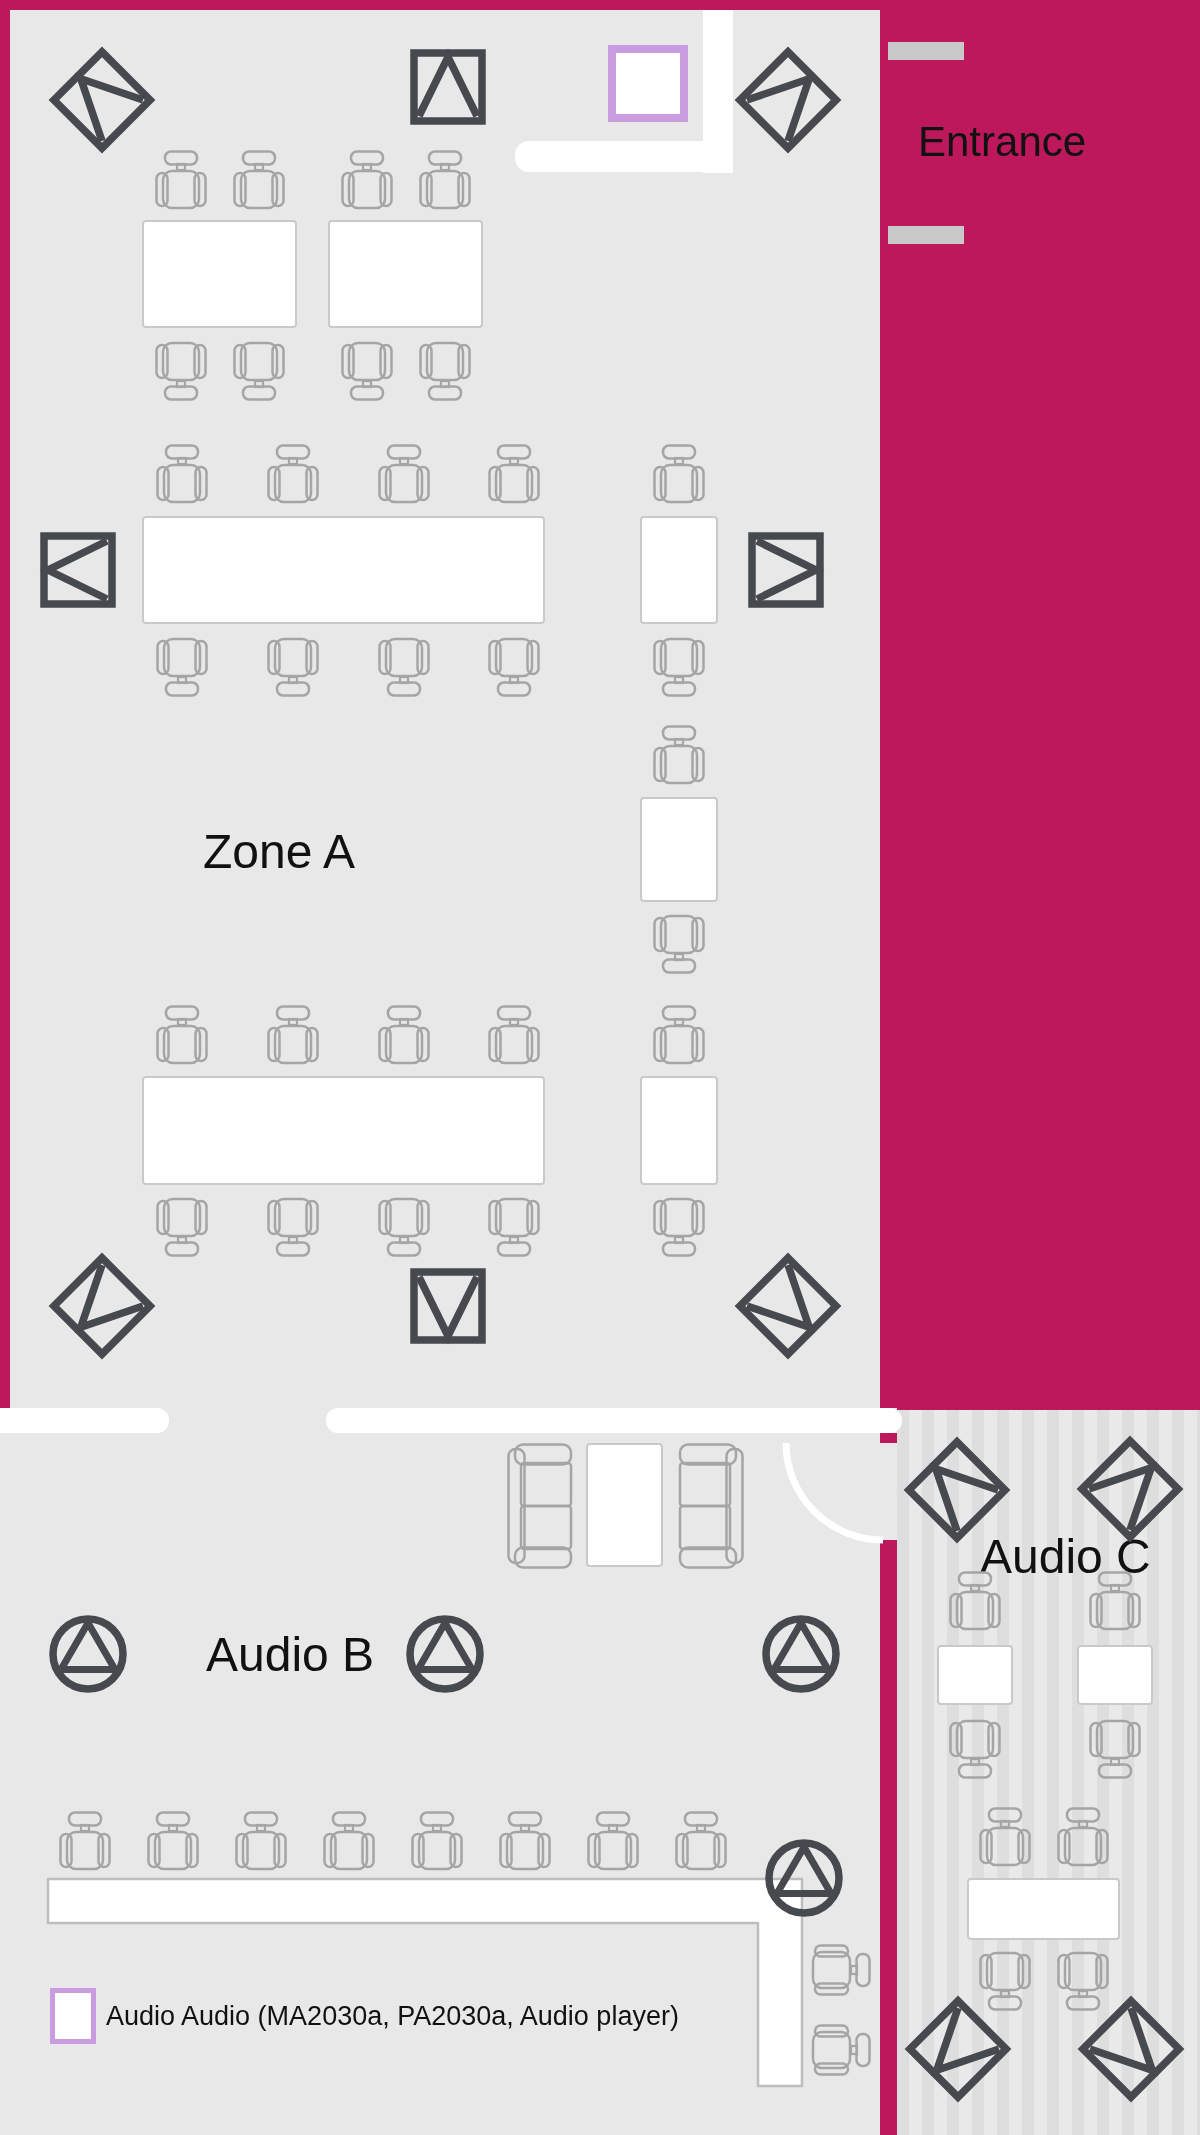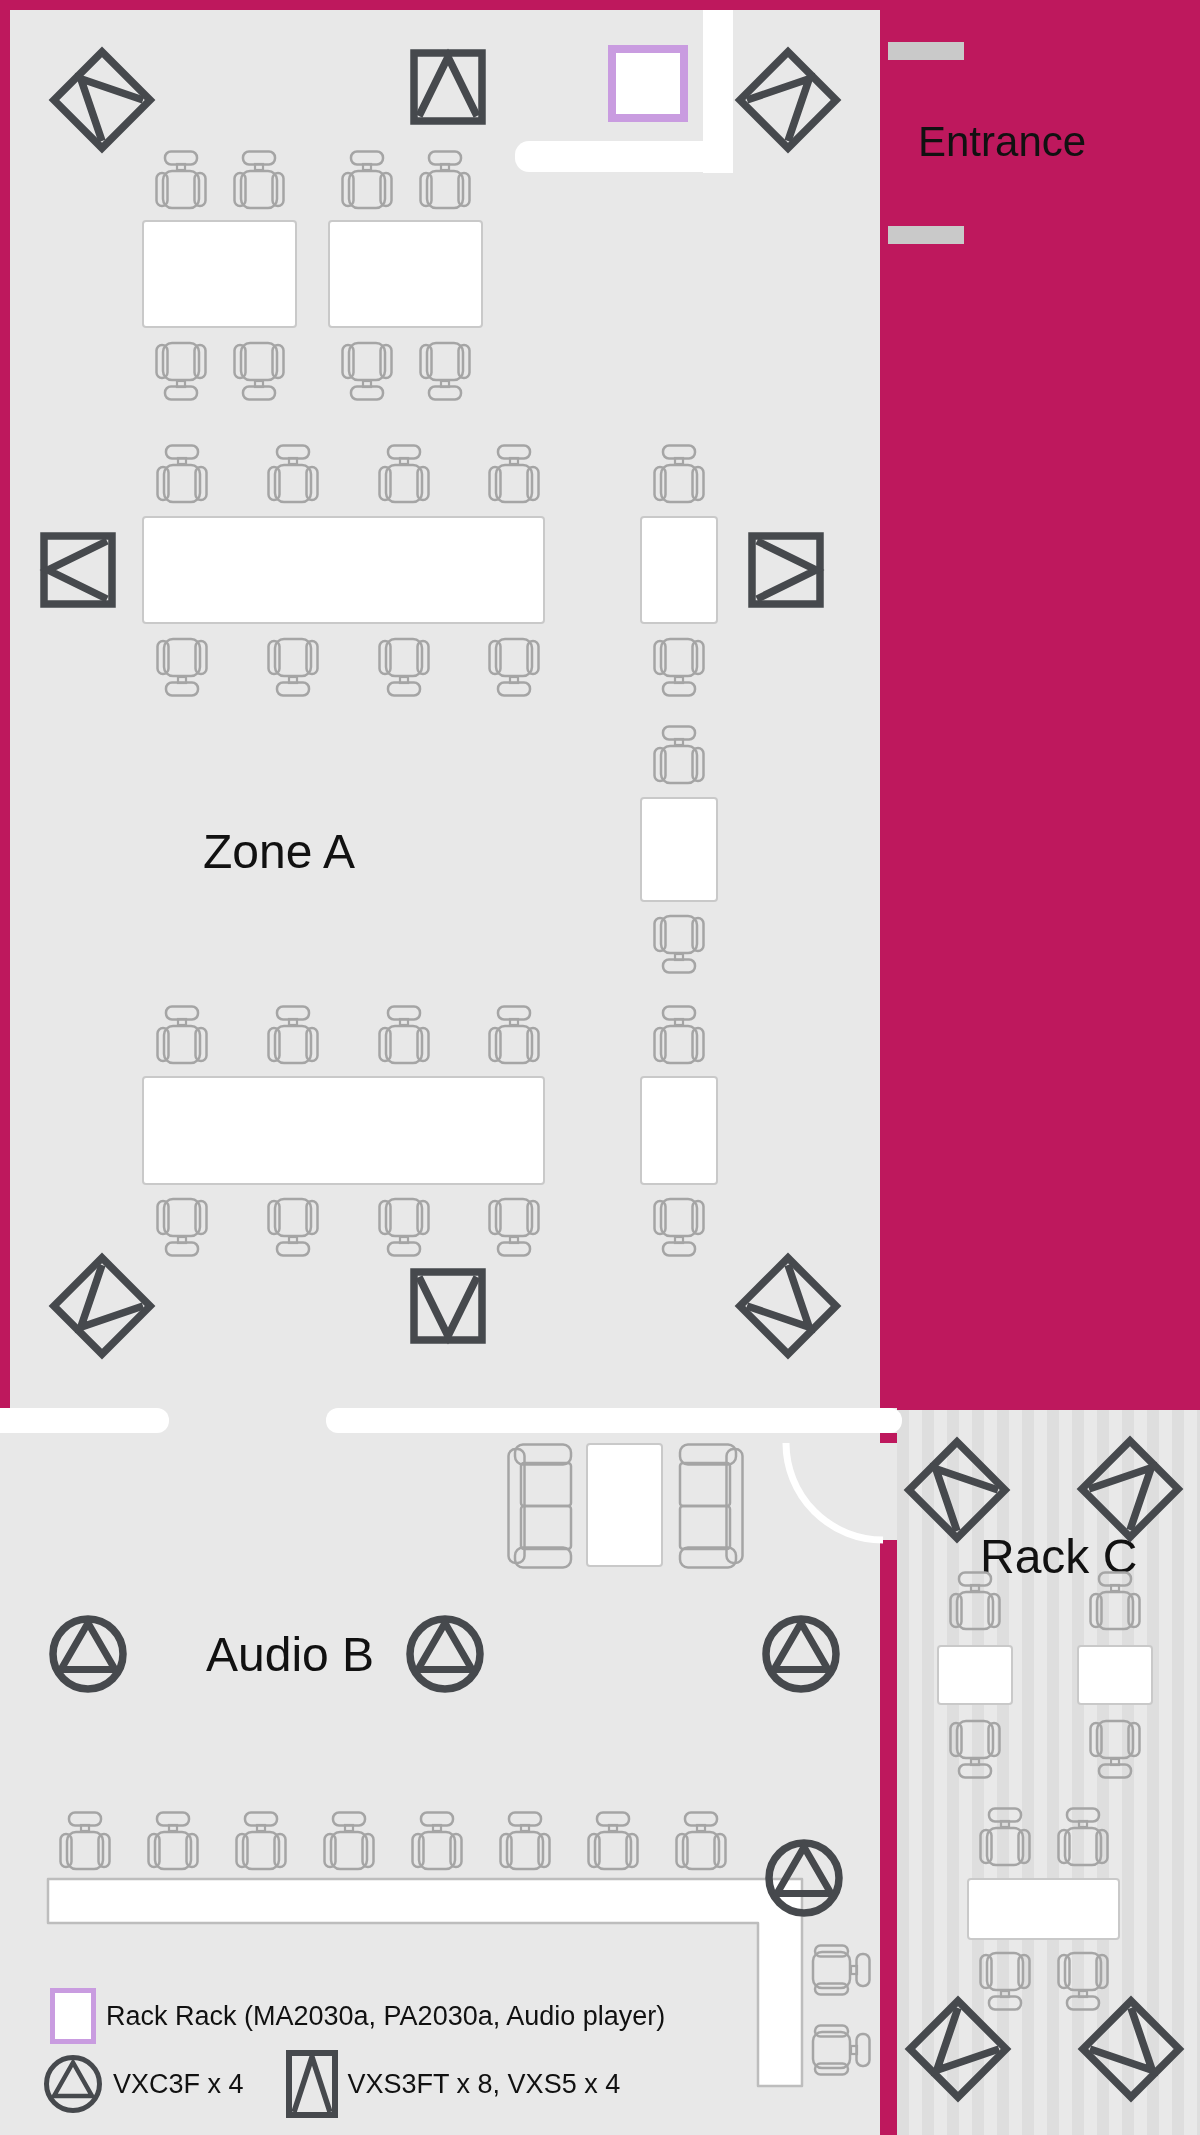--- a/index.html
+++ b/index.html
@@ -40,39 +40,27 @@
 <div id="plan">
 
   <div class="zone zone-a" style="left: 10px; top: 10px; width: 870px; height: 1398px;"></div>
   <div class="zone strip" style="left: 0px; top: 1408px; width: 897px; height: 25px;"></div>
   <div class="zone zone-b" style="left: 0px; top: 1433px; width: 880px; height: 702px;"></div>
   <div class="zone zone-c" style="left: 897px; top: 1410px; width: 303px; height: 725px;"></div>
 
   <div class="lbl lbl-entrance" style="left:918px;top:121px;">Entrance</div>
   <div class="lbl lbl-zone" style="left:203px;top:828px;">Zone A</div>
   <div class="lbl lbl-zone" style="left:206px;top:1631px;">Audio B</div>
-  <div class="lbl lbl-zone" style="left:980px;top:1533px;">Rack C</div>
+  <div class="lbl lbl-zone" style="left:980px;top:1533px;">Audio C</div>
 
   <div class="legend-row" style="left:50px;top:1988px;">
     <svg width="46" height="56" viewBox="0 0 46 56">
       <rect class="pk" x="2.5" y="2.5" width="41" height="51" stroke-width="5"></rect>
     </svg>
-    <span class="lg-t">Rack Rack (MA2030a, PA2030a, Audio player)</span>
-  </div>
-  <div class="legend-row" style="left:43px;top:2050px;">
-    <svg width="60" height="62" viewBox="0 0 60 62">
-      <circle class="sk" cx="30" cy="31" r="26.5" stroke-width="5"></circle>
-      <polygon class="sk" points="30,9.5 11,43 49,43" stroke-width="4.5"></polygon>
-    </svg>
-    <span class="lg-t">VXC3F x 4</span>
-    <svg class="lg-gap" width="52" height="68" viewBox="0 0 52 68">
-      <rect class="sk" x="3" y="3" width="46" height="62" stroke-width="6"></rect>
-      <polyline class="sk" points="8,62 26,7 44,62" stroke-width="5.5"></polyline>
-    </svg>
-    <span class="lg-t">VXS3FT x 8, VXS5 x 4</span>
+    <span class="lg-t">Audio Audio (MA2030a, PA2030a, Audio player)</span>
   </div>
 <div class="bar" style="left: -15px; top: 1408px; width: 184px; height: 25px;"></div>
     <div class="bar" style="left: 326px; top: 1408px; width: 576px; height: 25px;"></div>
     <div class="white" style="left: 703px; top: 10px; width: 30px; height: 163px;"></div>
     <div class="white" style="left: 515px; top: 141px; width: 218px; height: 31px; border-radius: 14px 0px 0px 14px;"></div>
     <div class="post" style="left: 888px; top: 42px; width: 76px; height: 18px;"></div>
     <div class="post" style="left: 888px; top: 226px; width: 76px; height: 18px;"></div>
     <div class="zone door-gap" style="left: 880px; top: 1443px; width: 17px; height: 97px;"></div>
     <div class="item" style="left: 778px; top: 1439px; width: 112px; height: 110px;">
       <svg viewBox="0 0 112 110">

